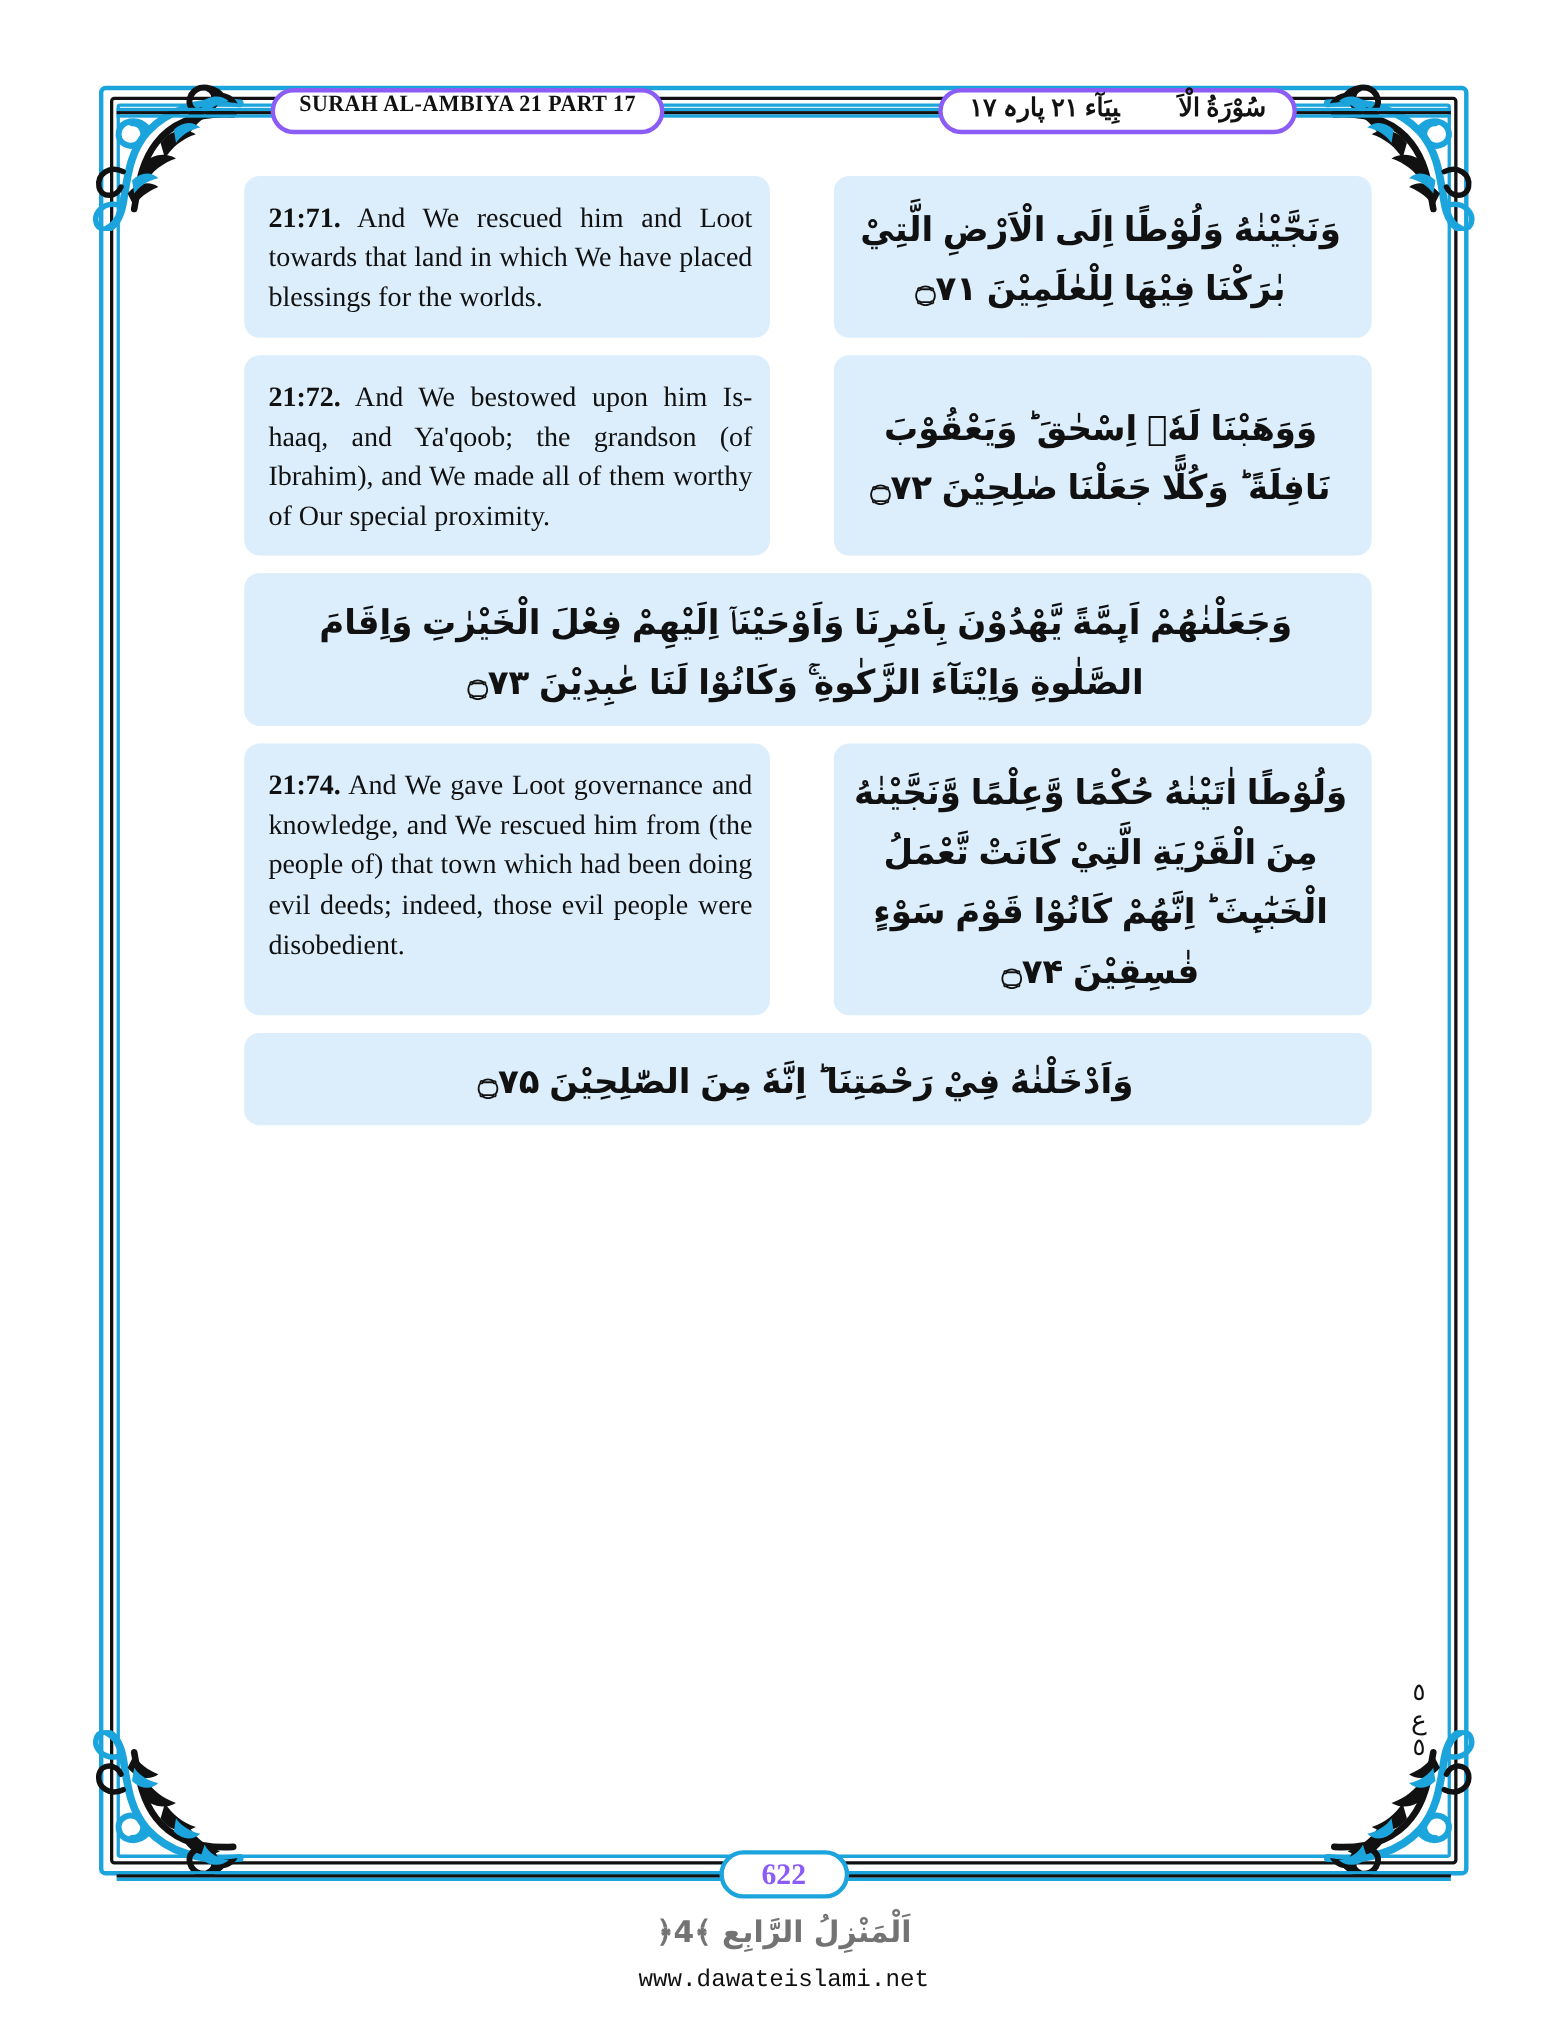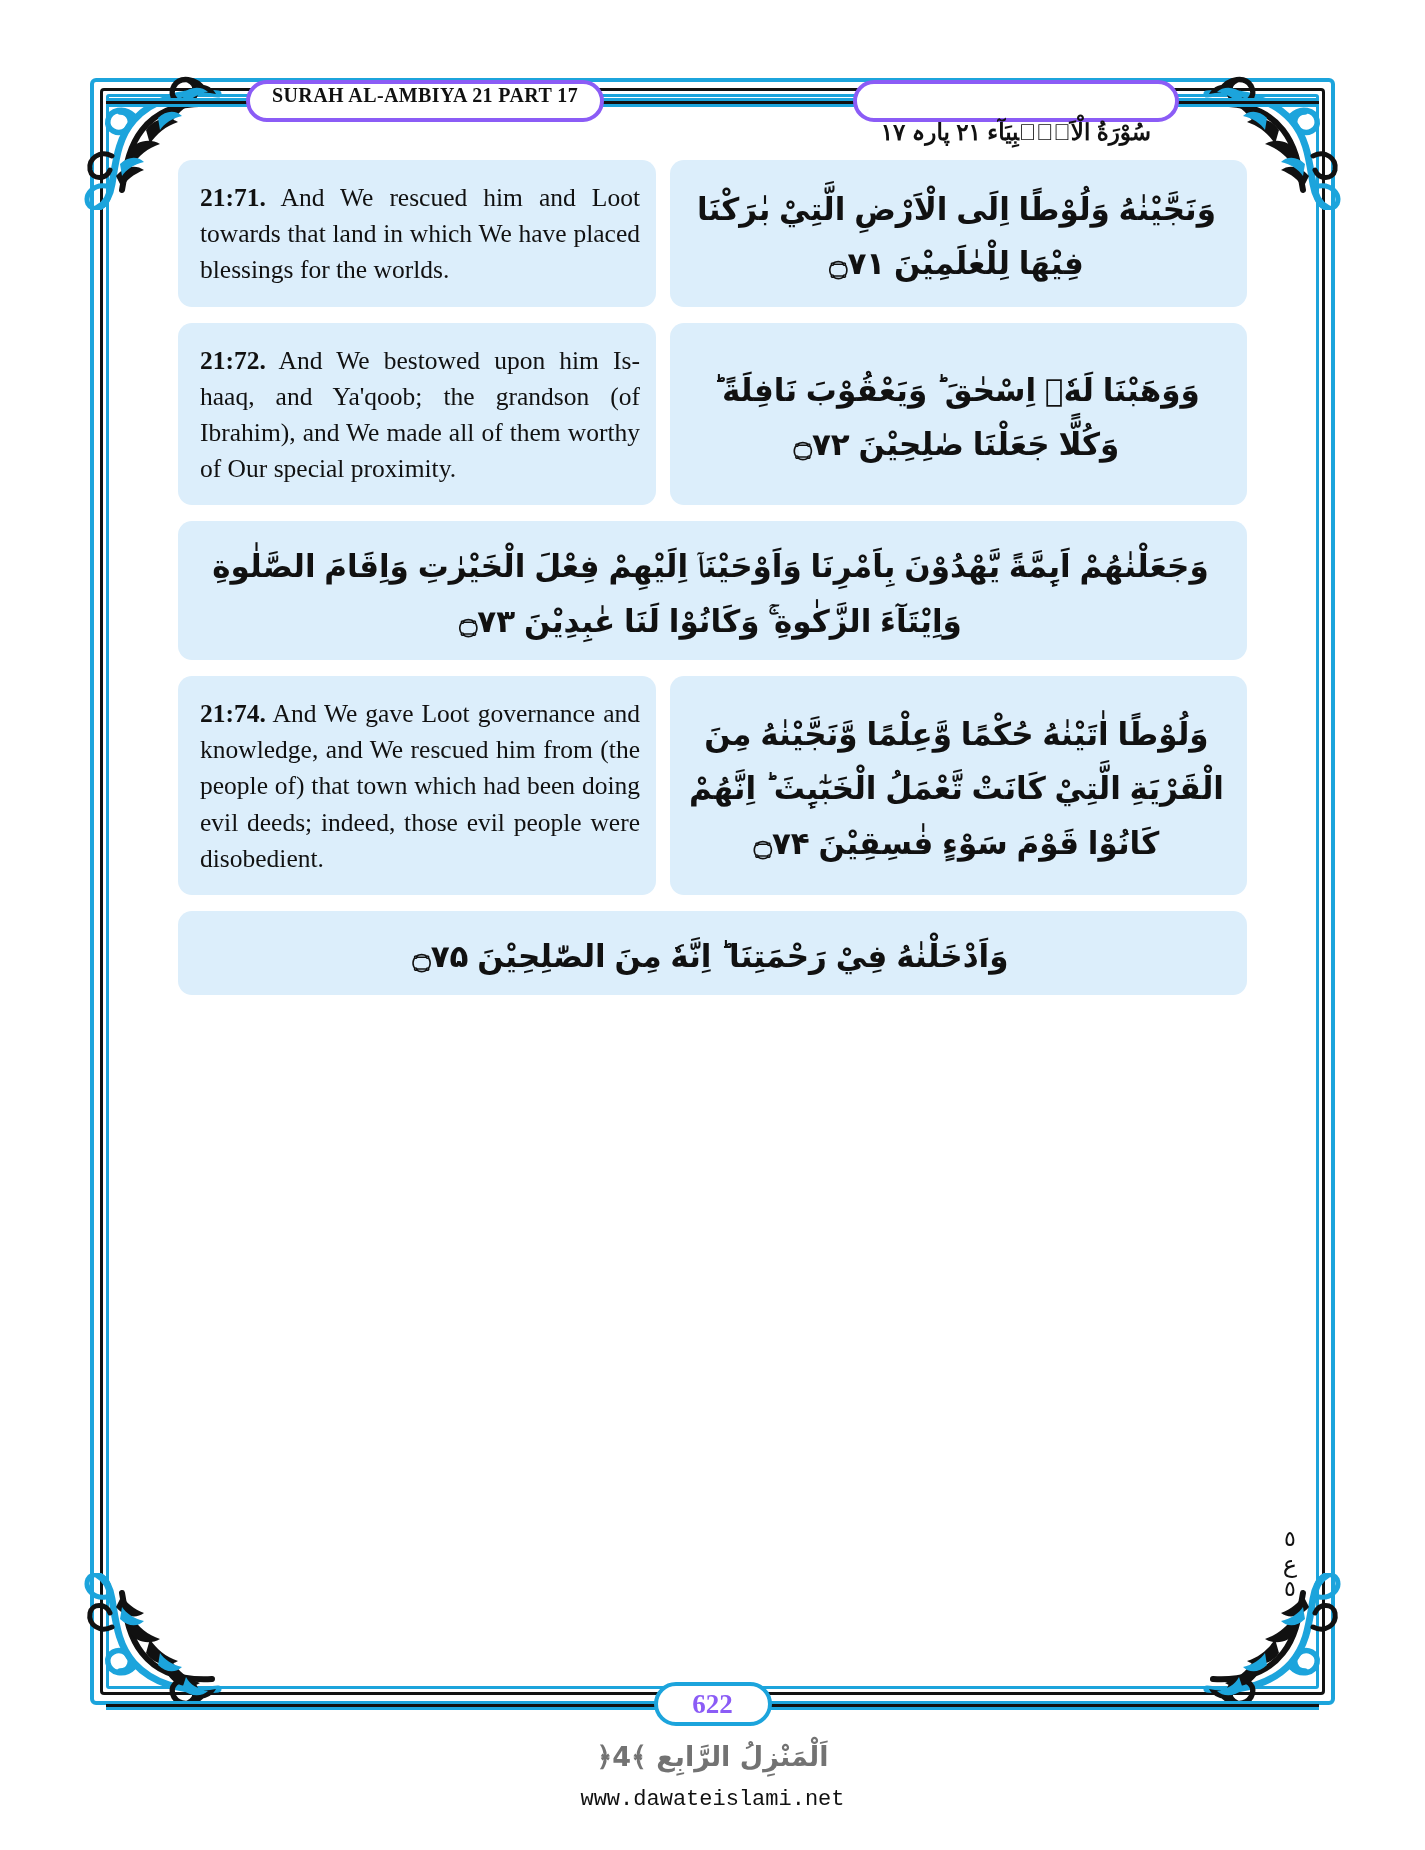--- a/index.html
+++ b/index.html
@@ -69,42 +69,42 @@
     font-family:"Liberation Serif", serif;
     font-weight:bold;
     font-size:20px;
     letter-spacing:.4px;
     color:#111;
     white-space:nowrap;
     font-variant:small-caps;
     transform:scaleY(1.06);
   }
   .hdr-ar{
-    font-family:Liberation Sans, sans-serif;
+    font-family:Liberation Serif, serif;
     font-size:23px;
     color:#111;
     white-space:nowrap;
     direction:rtl;
     font-weight:600;
-    margin-top:35px;
   }
 
   
   .content{
     position:absolute;
     left:178px;right:178px;top:160px;
     display:flex;flex-direction:column;gap:16px;
   }
   .verse-row{
     display:flex;gap:14px;align-items:stretch;
   }
   .cell{
     background:#DCEEFB;
     border-radius:14px;
     box-sizing:border-box;
+    margin-left:44px;
   }
   .cell.en{
     flex:0 0 478px;
     padding:20px 16px 18px 22px;
   }
   .cell.ar{
     flex:1 1 auto;
     padding:18px 22px 12px 18px;
     display:flex;flex-direction:column;justify-content:center;
   }

